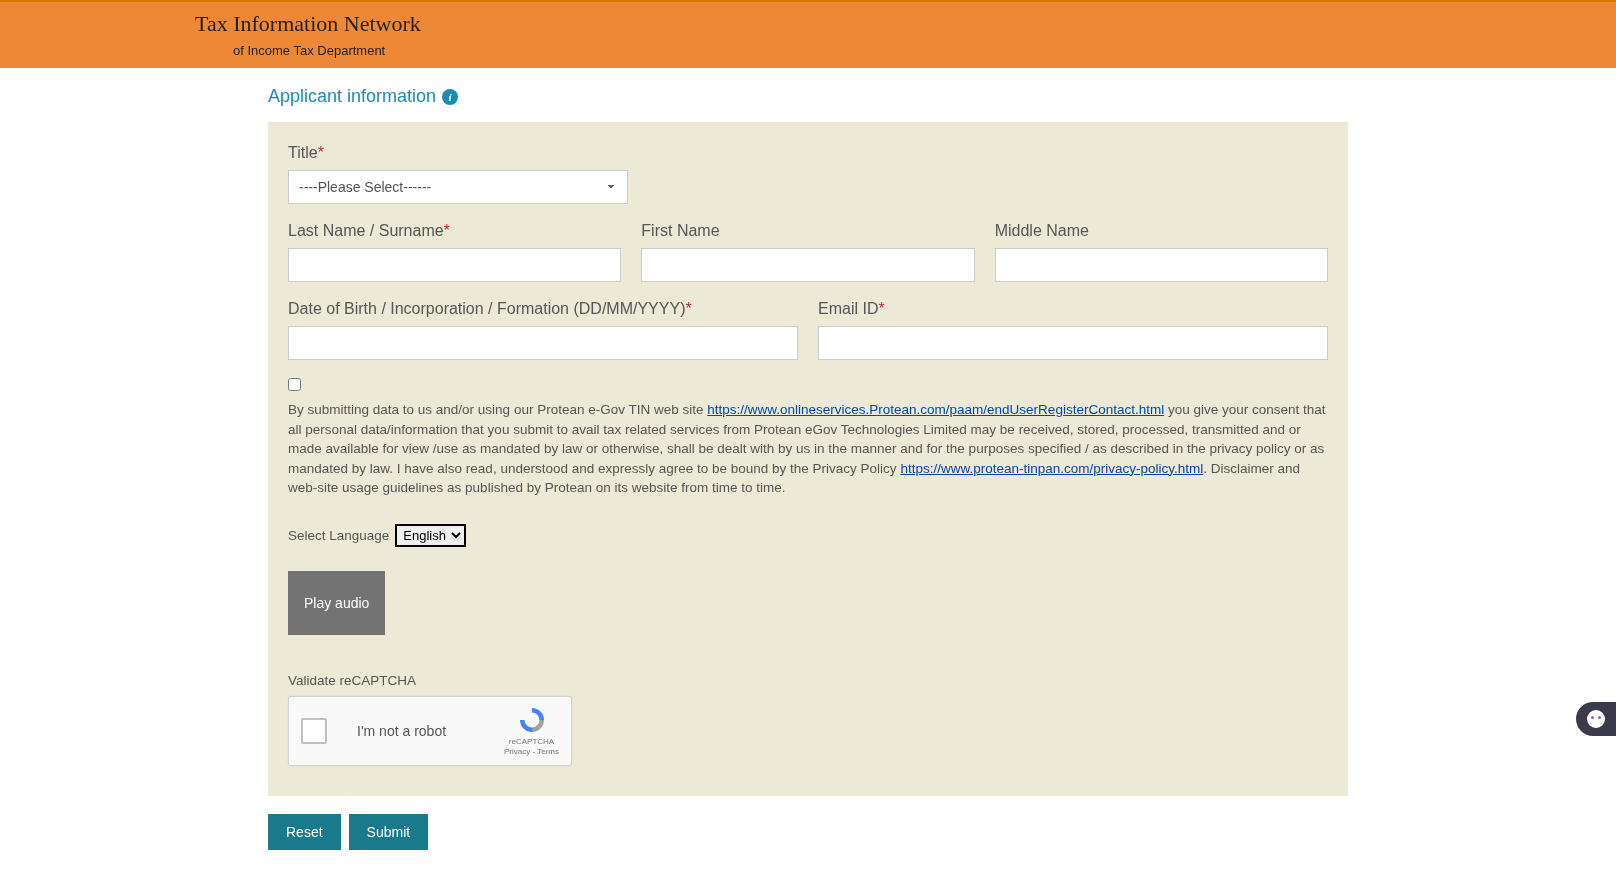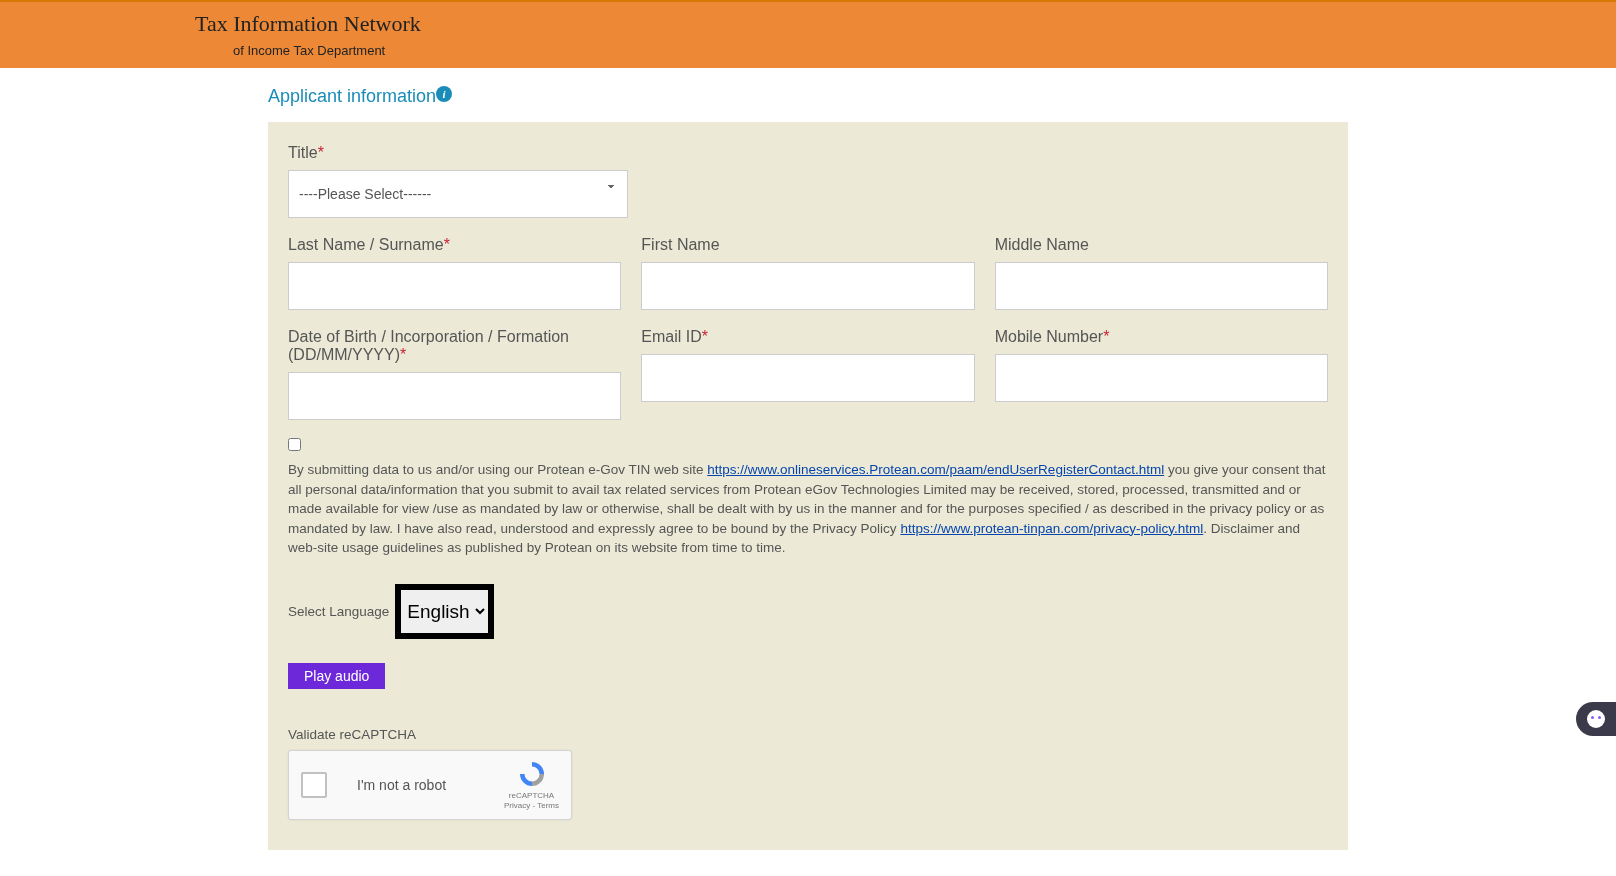--- a/index.html
+++ b/index.html
@@ -1,37 +1,37 @@
 <!DOCTYPE html>
 <html><head>
 <meta charset="utf-8">
 <style>
   * { box-sizing: border-box; margin: 0; padding: 0; }
   body { font-family: Arial, Helvetica, sans-serif; background: #fff; color: #333; font-size: 14px; }
   .topbar { background: #ed8936; height: 68px; display: flex; align-items: center; padding-left: 195px; border-top: 2px solid #d97706; }
   .brand-title { font-family: Georgia, 'Times New Roman', serif; font-size: 22px; color: #222; font-weight: 500; line-height: 1.1; }
   .brand-sub { font-family: Arial, sans-serif; font-size: 13px; color: #222; padding-left: 38px; margin-top: 6px; }
   .container { width: 1080px; margin: 0 auto; padding-top: 18px; }
-  .section-title { color: #1a8cb8; font-size: 18px; font-weight: 400; margin-bottom: 15px; display: flex; align-items: flex-start; }
+  .section-title { color: #1a8cb8; font-size: 18px; font-weight: 400; margin-bottom: 15px; display: flex; align-items: center; gap: 6px; }
   .info-icon { width: 16px; height: 16px; background: #1a8cb8; border-radius: 50%; color: #fff; display: inline-flex; align-items: center; justify-content: center; font-size: 11px; font-weight: bold; font-style: italic; font-family: Georgia, serif; }
   .form-panel { background: #ecead7; padding: 22px 20px 30px 20px; }
   .form-row { display: flex; gap: 20px; margin-bottom: 18px; }
   .form-group { flex: 1; }
   .form-group.narrow { flex: 0 0 340px; }
   .form-label { display: block; font-size: 16px; color: #555; margin-bottom: 8px; }
   .req { color: #c82333; }
-  .form-control { width: 100%; height: 48px; border: 1px solid #ccc; background: #fff; padding: 0 10px; font-size: 14px; color: #555; }
+  .form-control { width: 100%; height: 34px; border: 1px solid #ccc; background: #fff; padding: 0 10px; font-size: 14px; color: #555; }
   select.form-control { appearance: none; background-image: linear-gradient(45deg, transparent 50%, #666 50%), linear-gradient(135deg, #666 50%, transparent 50%); background-position: calc(100% - 16px) 14px, calc(100% - 12px) 14px; background-size: 4px 4px, 4px 4px; background-repeat: no-repeat; padding-right: 28px; }
   .consent-block { margin-top: 4px; }
   .consent-check { margin-bottom: 6px; }
   .consent-text { font-size: 13.5px; color: #555; line-height: 1.45; }
   .consent-text a { color: #0645ad; text-decoration: underline; }
   .lang-row { margin-top: 26px; font-size: 13.5px; color: #555; display: flex; align-items: center; gap: 6px; }
-  .lang-select { border: 6px solid #000000; font-size: 19px; padding: 10px 2px; background: #efefef; }
-  .play-btn { margin-top: 24px; background: #6d28d9; border: none; color: #fff; padding: 5px 16px; font-size: 14px; cursor: pointer; }
+  .lang-select { border: 2px solid #000000; font-size: 13px; padding: 1px 2px; background: #efefef; }
+  .play-btn { margin-top: 24px; background: #737373; border: none; color: #fff; padding: 24px 16px; font-size: 14px; cursor: pointer; }
   .captcha-label { margin-top: 38px; font-size: 13.5px; color: #555; margin-bottom: 8px; }
   .recaptcha-box { width: 284px; height: 70px; background: #f9f9f9; border: 1px solid #d3d3d3; border-radius: 3px; display: flex; align-items: center; padding: 0 12px; box-shadow: 0 0 2px rgba(0,0,0,0.08); gap: 16px; }
   .rc-check { width: 26px; height: 26px; border: 2px solid #c1c1c1; border-radius: 2px; background: #fff; margin-right: 14px; }
   .rc-text { font-size: 14px; color: #555; flex: 1; }
   .rc-right { text-align: center; font-size: 8px; color: #777; line-height: 1.2; }
   .rc-logo { width: 30px; height: 30px; margin: 0 auto 2px auto; display: block; }
   .rc-links { font-size: 8px; color: #777; }
   .button-row { margin-top: 18px; display: flex; gap: 8px; }
   .btn-teal { background: #1a7a8c; border: none; color: #fff; padding: 10px 18px; font-size: 14px; cursor: pointer; }
   .chat-widget { position: fixed; right: 0; bottom: 140px; width: 40px; height: 34px; background: #3a3a4a; border-radius: 17px 0 0 17px; display: flex; align-items: center; justify-content: center; }
@@ -84,24 +84,20 @@
 
     <div class="form-row">
       <div class="form-group">
         <label class="form-label"><span>Date of Birth / Incorporation / Formation (DD/MM/YYYY)</span><span class="req">*</span></label>
         <input type="text" class="form-control" style="">
       </div>
       <div class="form-group">
         <label class="form-label"><span>Email ID</span><span class="req">*</span></label>
         <input type="text" class="form-control" style="">
       </div>
-      <div class="form-group">
-        <label class="form-label"><span>Mobile Number</span><span class="req">*</span></label>
-        <input type="text" class="form-control" style="">
-      </div>
     </div>
 
     <div class="consent-block">
       <div class="consent-check">
         <input type="checkbox" style="">
       </div>
       <div class="consent-text">
         <span>By submitting data to us and/or using our Protean e-Gov TIN web site </span><a href="#">https://www.onlineservices.Protean.com/paam/endUserRegisterContact.html</a><span> you give your consent that all personal data/information that you submit to avail tax related services from Protean eGov Technologies Limited may be received, stored, processed, transmitted and or made available for view /use as mandated by law or otherwise, shall be dealt with by us in the manner and for the purposes specified / as described in the privacy policy or as mandated by law. I have also read, understood and expressly agree to be bound by the Privacy Policy </span><a href="#">https://www.protean-tinpan.com/privacy-policy.html</a><span>. Disclaimer and web-site usage guidelines as published by Protean on its website from time to time.</span>
       </div>
     </div>
@@ -125,17 +121,21 @@
           <path d="M36 20 A16 16 0 0 1 20 36 L20 30 A10 10 0 0 0 30 20 Z" fill="#a0a0a0"></path>
           <path d="M20 36 A16 16 0 0 1 4 20 L10 20 A10 10 0 0 0 20 30 Z" fill="#4285f4"></path>
         </svg>
         <div>reCAPTCHA</div>
         <div class="rc-links">Privacy - Terms</div>
       </div>
     </div>
 
   </div>
 
+  <div class="button-row">
+    <button class="btn-teal">Reset</button>
+    <button class="btn-teal">Submit</button>
+  </div>
 </div>
 
 <div class="chat-widget">
   <div class="chat-face"></div>
 </div>
 
 </body></html>

